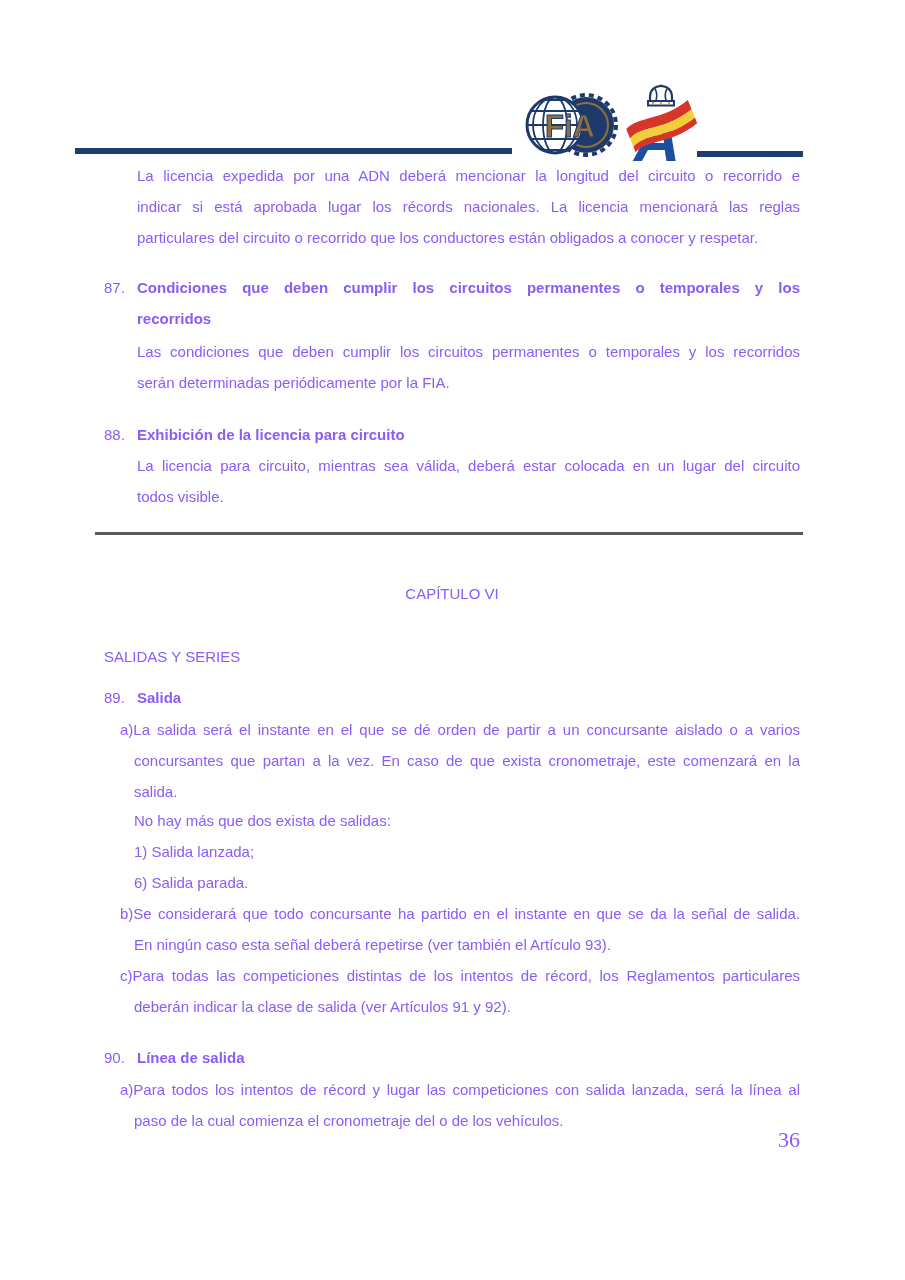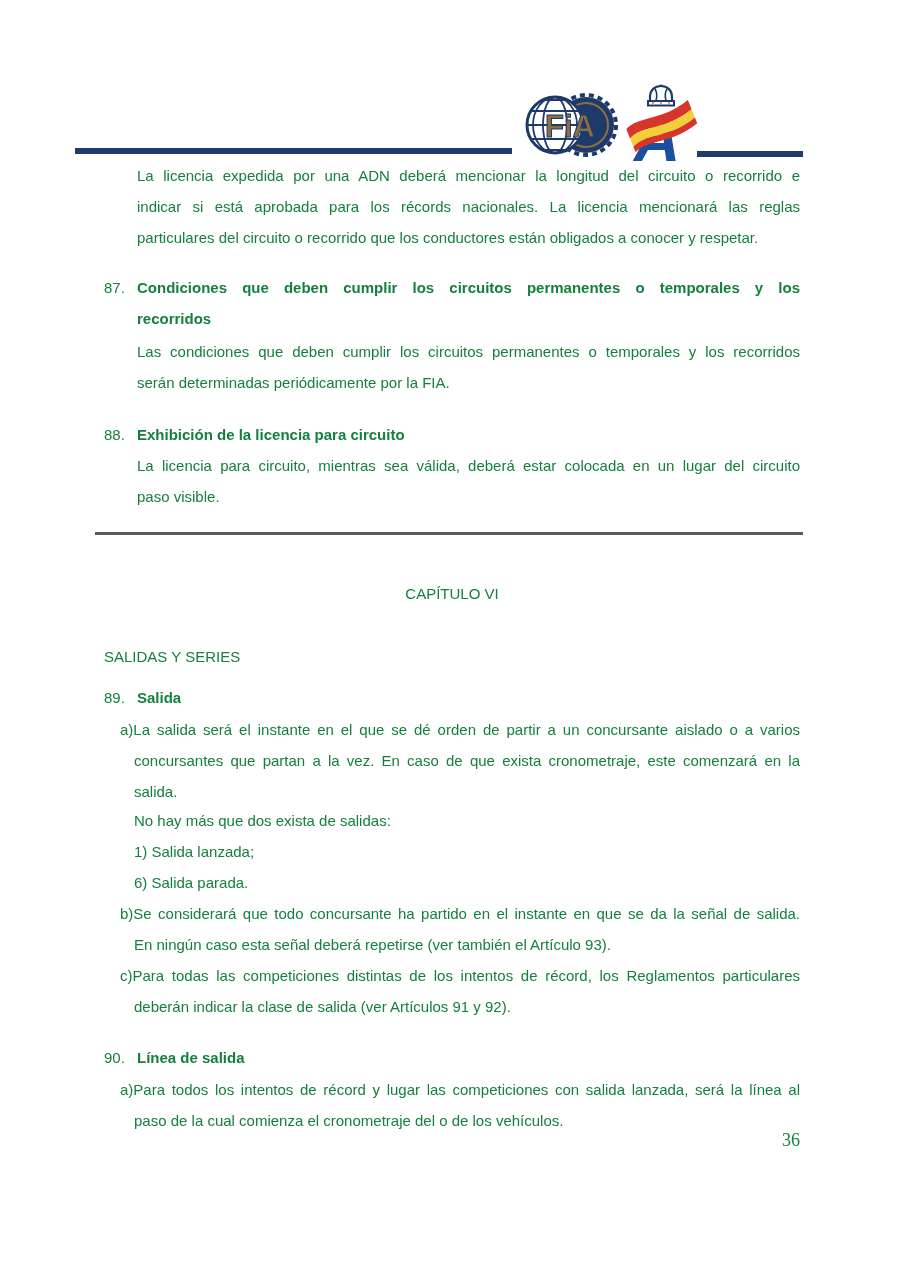--- a/index.html
+++ b/index.html
@@ -3,21 +3,21 @@
 <meta charset="utf-8">
 <style>
   html,body { margin:0; padding:0; background:#ffffff; }
   .page {
     position:relative;
     width:905px; height:1280px;
     background:#ffffff;
     font-family:"Liberation Sans", sans-serif;
     font-size:15px;
     line-height:31px;
-    color:#15803d;
+    color:#8b5cf6;
     overflow:hidden;
   }
   
   .rule { position:absolute; background:#1f3c6e; }
   .rule-left  { top:148px; left:75px;  width:437px; height:6px; }
   .rule-right { top:151px; left:697px; width:106px; height:6px; }
   .logo { position:absolute; }
   .fia-logo   { top:89px; left:524px; }
   .rfeda-logo { top:83px; left:620px; }
 
@@ -34,21 +34,21 @@
   .center { text-align:center; }
   .sub .docline { padding-left:30px; }
   .sub .docline:first-child { padding-left:16px; }
 
   .divider { position:absolute; top:532px; left:95px; width:708px; height:3px; background:#595959; }
 
   .pagenum {
     position:absolute; top:1126px; left:104px; width:696px;
     text-align:right;
     font-family:"Liberation Serif", serif;
-    font-size:18px; line-height:28px;
+    font-size:22px; line-height:28px;
   }
 </style>
 </head>
 <body>
 
 <div class="page">
 
   <div class="rule rule-left"></div>
 
   <svg class="logo fia-logo" width="94" height="72" viewBox="0 0 94 72" xmlns="http://www.w3.org/2000/svg">
@@ -93,21 +93,21 @@
       <path d="M8,33 C24,25 44,39 76,29 L76,39 C44,49 24,35 8,43 Z" fill="#d8352a"></path>
       <path d="M8,43 C24,35 44,49 76,39 L76,48 C44,58 24,44 8,52 Z" fill="#f2cf3a"></path>
       <path d="M8,52 C24,44 44,58 76,48 L76,54 C44,64 24,50 8,58 Z" fill="#d8352a"></path>
     </g>
   </svg>
 
   <div class="rule rule-right"></div>
 
   <div class="block indent" style="top:160px">
       <div class="docline">La licencia expedida por una ADN deberá mencionar la longitud del circuito o recorrido e</div>
-      <div class="docline">indicar si está aprobada para los récords nacionales. La licencia mencionará las reglas</div>
+      <div class="docline">indicar si está aprobada lugar los récords nacionales. La licencia mencionará las reglas</div>
       <div class="docline last">particulares del circuito o recorrido que los conductores están obligados a conocer y respetar.</div>
     </div>
 
   <div class="block numbered" style="top:272px">
     <div class="num">87.</div>
     <div class="htext">
         <div class="docline">Condiciones que deben cumplir los circuitos permanentes o temporales y los</div>
         <div class="docline last">recorridos</div>
       </div>
   </div>
@@ -117,21 +117,21 @@
     </div>
 
   <div class="block numbered" style="top:419px">
     <div class="num">88.</div>
     <div class="htext">
         <div class="docline last">Exhibición de la licencia para circuito</div>
       </div>
   </div>
   <div class="block indent" style="top:450px">
       <div class="docline">La licencia para circuito, mientras sea válida, deberá estar colocada en un lugar del circuito</div>
-      <div class="docline last">paso visible.</div>
+      <div class="docline last">todos visible.</div>
     </div>
 
   <div class="divider"></div>
 
   <div class="block center bold" style="top:578px">CAPÍTULO VI</div>
   <div class="block bold" style="top:641px">SALIDAS Y SERIES</div>
 
   <div class="block numbered" style="top:682px">
     <div class="num">89.</div>
     <div class="htext">

